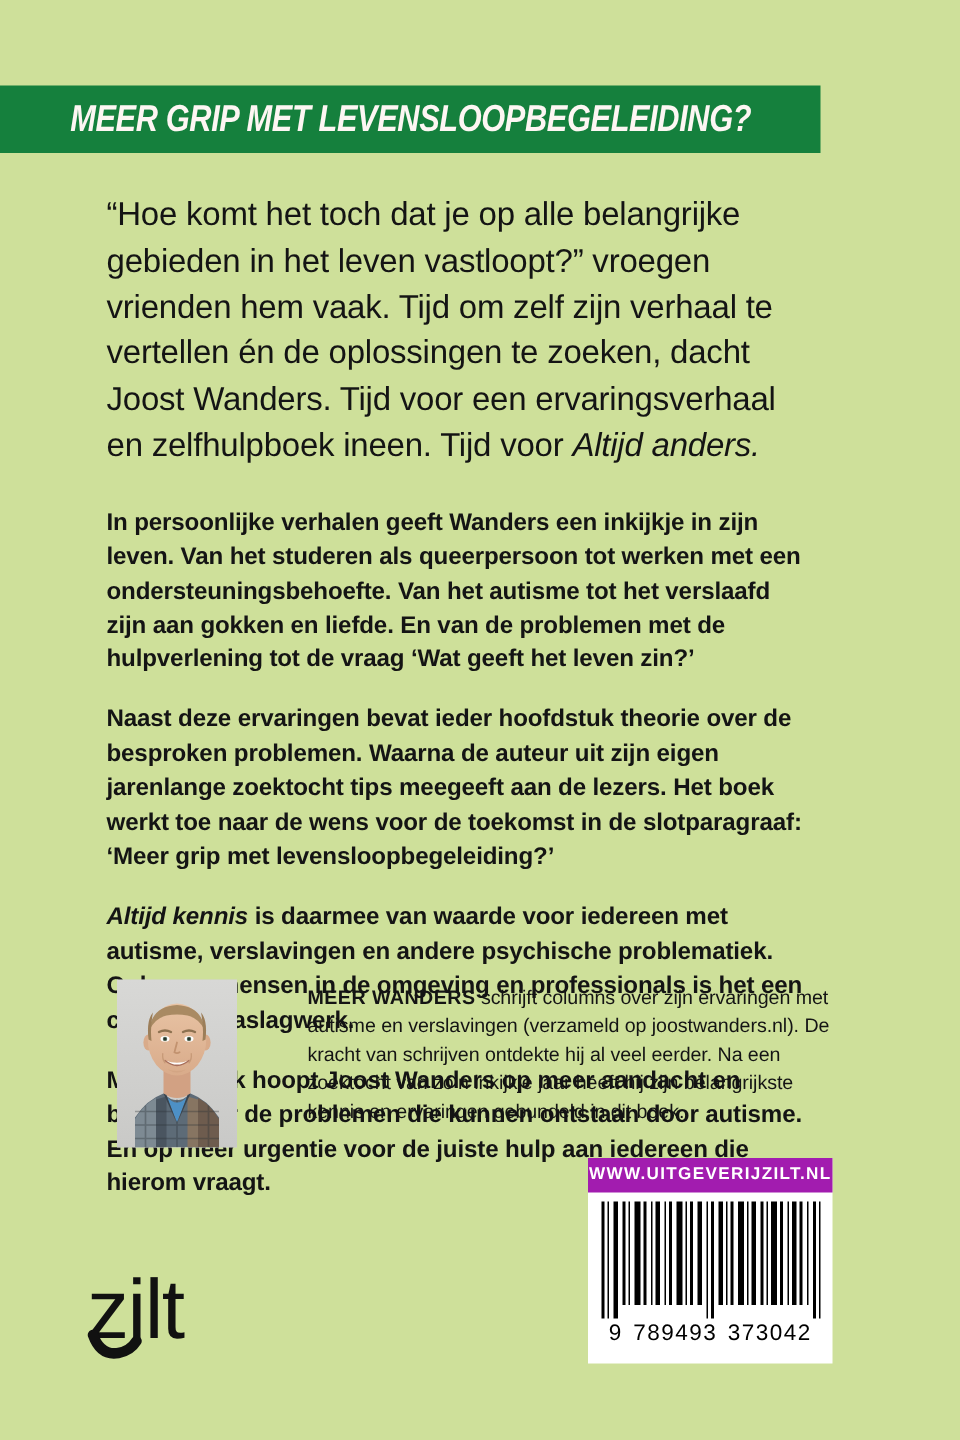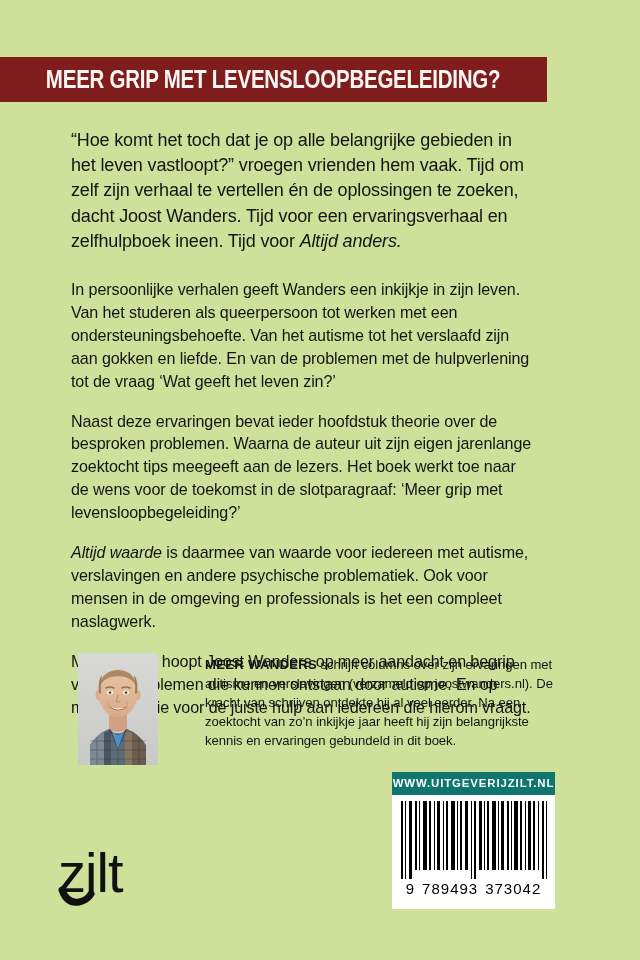--- a/index.html
+++ b/index.html
@@ -17,26 +17,27 @@
     position: relative;
   }
 
   
   .banner {
     position: absolute;
     left: 0;
     top: 57px;
     width: 547px;
     height: 45px;
-    background: #7f1d1d;
+    background: #15803d;
     display: flex;
     align-items: center;
     justify-content: center;
     box-sizing: border-box;
     padding: 0 6px 0 6px;
+    font-style: italic;
   }
   .banner-text {
     color: #fdf6f3;
     font-family: "Liberation Sans Narrow", "Liberation Sans", sans-serif;
     font-weight: bold;
     font-size: 25px;
     letter-spacing: -0.3px;
     line-height: 1;
     white-space: nowrap;
     transform: scaleX(0.82);
@@ -44,32 +45,32 @@
   }
 
   
   .blurb {
     position: absolute;
     left: 71px;
     top: 128px;
     width: 466px;
   }
   .p-lead {
-    font-size: 18px;
+    font-size: 22px;
     line-height: 1.40;
     margin: 0 0 24px 0;
     letter-spacing: -0.15px;
     font-weight: 400;
   }
   .p-body {
     font-size: 16.1px;
     line-height: 1.425;
     margin: 0 0 17px 0;
     letter-spacing: -0.1px;
-    font-weight: 400;
+    font-weight: 700;
   }
   .p-body.last { margin-bottom: 0; }
   .it { font-style: italic; }
 
   
   .author-photo {
     position: absolute;
     left: 78px;
     top: 653px;
     width: 80px;
@@ -107,21 +108,21 @@
   .barcode-block {
     position: absolute;
     left: 392px;
     top: 772px;
     width: 163px;
     height: 137px;
     background: #ffffff;
     box-sizing: border-box;
   }
   .barcode-url {
-    background: #0f766e;
+    background: #a21caf;
     color: #ffffff;
     font-size: 11.4px;
     font-weight: bold;
     letter-spacing: 0.9px;
     text-align: center;
     line-height: 23px;
     height: 23px;
     white-space: nowrap;
     overflow: hidden;
   }
@@ -157,21 +158,21 @@
 </div>
 
 <div class="blurb">
 
   <p class="p-lead"><span>“Hoe komt het toch dat je op alle belangrijke gebieden in het leven vastloopt?” vroegen vrienden hem vaak.  Tijd om zelf zijn verhaal te vertellen én de oplossingen te  zoeken, dacht Joost Wanders. Tijd voor een ervaringsverhaal  en zelfhulpboek ineen. Tijd voor </span><span class="it">Altijd anders.</span></p>
 
   <p class="p-body">In persoonlijke verhalen geeft Wanders een inkijkje in zijn leven. Van het studeren als queerpersoon tot werken met een ondersteuningsbehoefte. Van het autisme tot het verslaafd zijn aan gokken en liefde. En van de problemen met de hulpverlening tot de vraag ‘Wat geeft het leven zin?’</p>
 
   <p class="p-body">Naast deze ervaringen bevat ieder hoofdstuk theorie over de besproken problemen. Waarna de auteur uit zijn eigen jarenlange zoektocht tips meegeeft aan de lezers. Het boek werkt toe naar de wens voor de toekomst in de slotparagraaf: ‘Meer grip met levensloopbegeleiding?’</p>
 
-  <p class="p-body"><span class="it">Altijd waarde</span><span> is daarmee van waarde voor iedereen met autisme, verslavingen en andere psychische problematiek. Ook voor mensen in de omgeving en professionals is het een compleet naslagwerk.</span></p>
+  <p class="p-body"><span class="it">Altijd kennis</span><span> is daarmee van waarde voor iedereen met autisme, verslavingen en andere psychische problematiek. Ook voor mensen in de omgeving en professionals is het een compleet naslagwerk.</span></p>
 
   <p class="p-body last">Met dit boek hoopt Joost Wanders op meer aandacht en begrip voor de problemen die kunnen ontstaan door autisme. En op meer urgentie voor de juiste hulp aan iedereen die hierom vraagt.</p>
 </div>
 
 <div class="author-photo">
   <svg viewBox="0 0 80 112" preserveAspectRatio="xMidYMid slice" aria-hidden="true">
     <defs>
       <linearGradient id="bgGrad" x1="0" y1="0" x2="0" y2="1">
         <stop offset="0%" stop-color="#d8d8d6"></stop>
         <stop offset="100%" stop-color="#c9c9c7"></stop>

